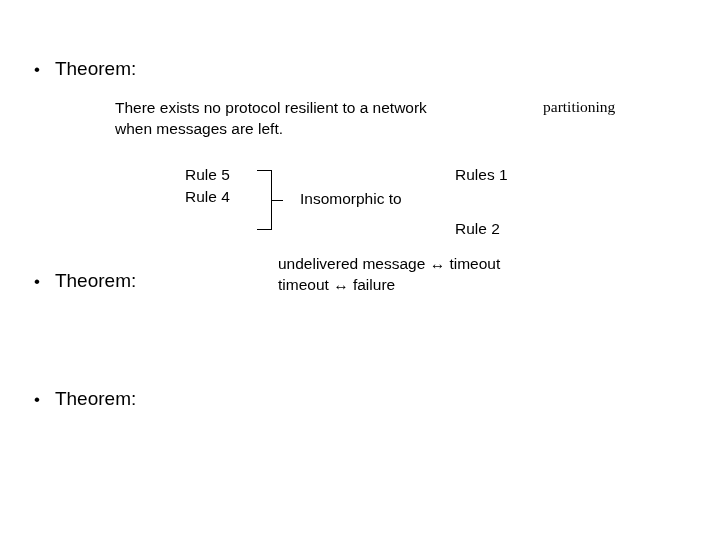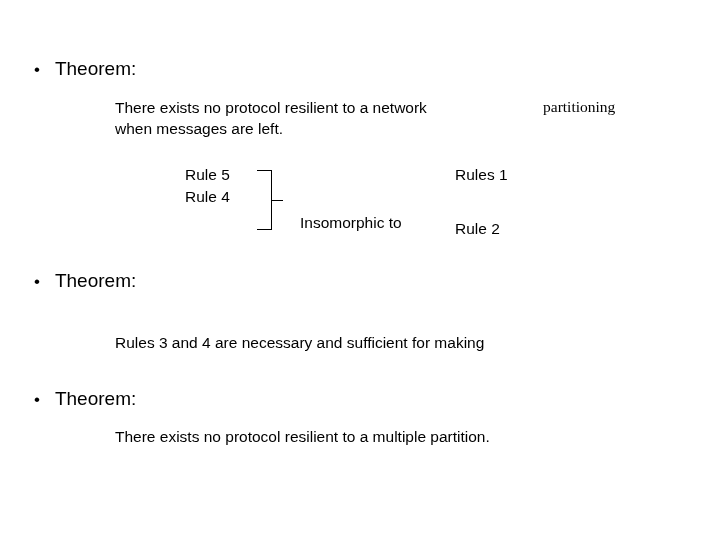--- a/index.html
+++ b/index.html
@@ -105,40 +105,38 @@
   <div class="label" style="left:185px; top:166px;">Rule 5</div>
   <div class="label" style="left:185px; top:188px;text-align:center;">Rule 4</div>
 
   <div class="brace" style="left:257px; top:170px; width:27px; height:60px;">
     <span class="tick-top"></span>
     <span class="vline"></span>
     <span class="tick-bottom"></span>
     <span class="tick-mid"></span>
   </div>
 
-  <div class="label" style="left:300px; top:190px;margin-top:24px;">Insomorphic to</div>
+  <div class="label" style="left:300px; top:190px;">Insomorphic to</div>
 
   <div class="label" style="left:455px; top:166px;">Rules 1</div>
   <div class="label" style="left:455px; top:204px;margin-top:16px;">Rule  2</div>
 
   <div class="body-text" style="left:278px; top:254px;">
+    <div>undelivered message ↔ timeout</div>
+    <div>timeout ↔ failure</div>
   </div>
 
   <div class="bullet" style="left:34px; top:270px;">
     <span class="dot">•</span>
     <span>Theorem:</span>
   </div>
 
   <div class="body-text" style="left:115px; top:333px; width:520px;">
-    <div>Rules 3 and 4 are necessary and sufficient for making</div>
   </div>
 
   <div class="bullet" style="left:34px; top:388px;">
     <span class="dot">•</span>
     <span>Theorem:</span>
   </div>
 
-  <div class="body-text" style="left:115px; top:427px; width:520px;">
-    <div>There exists no protocol resilient to a multiple partition.</div>
-  </div>
 
 
 </div>
 
 </body></html>

